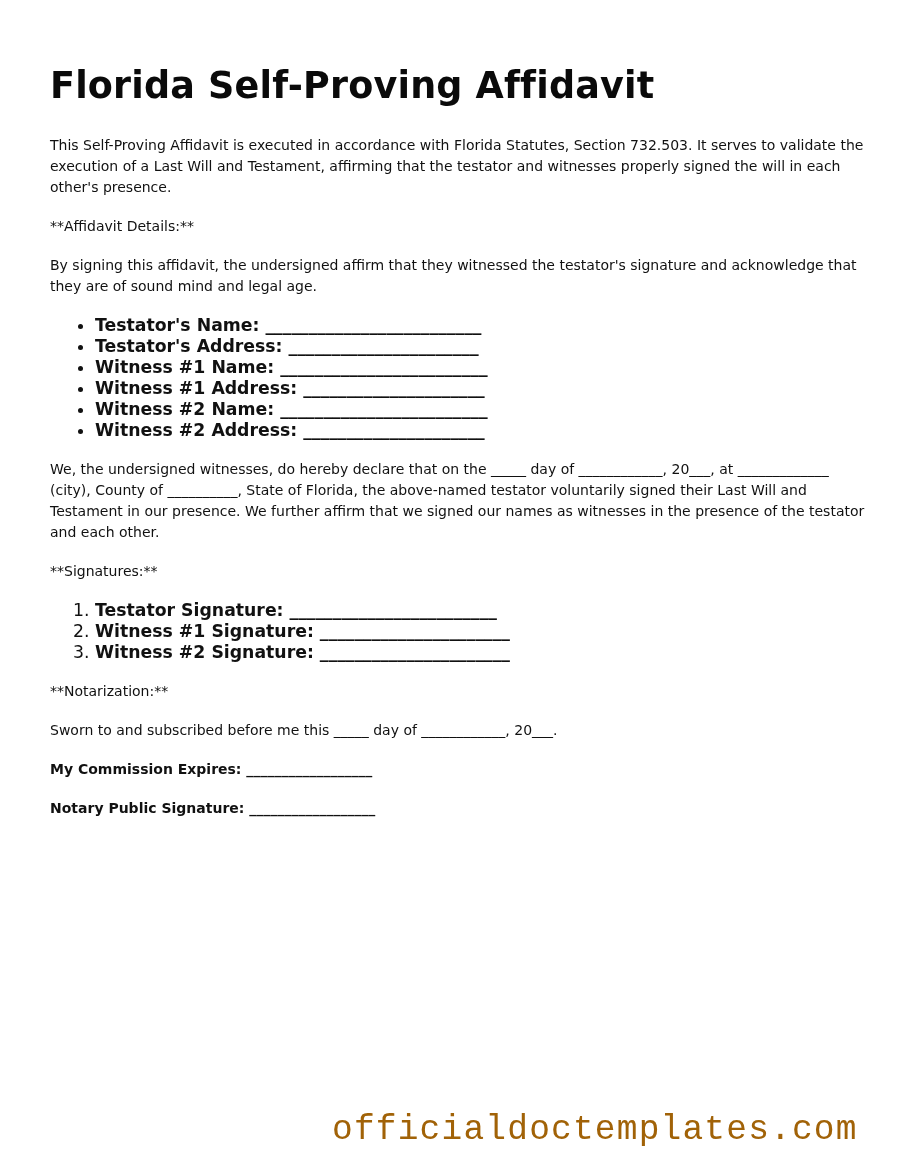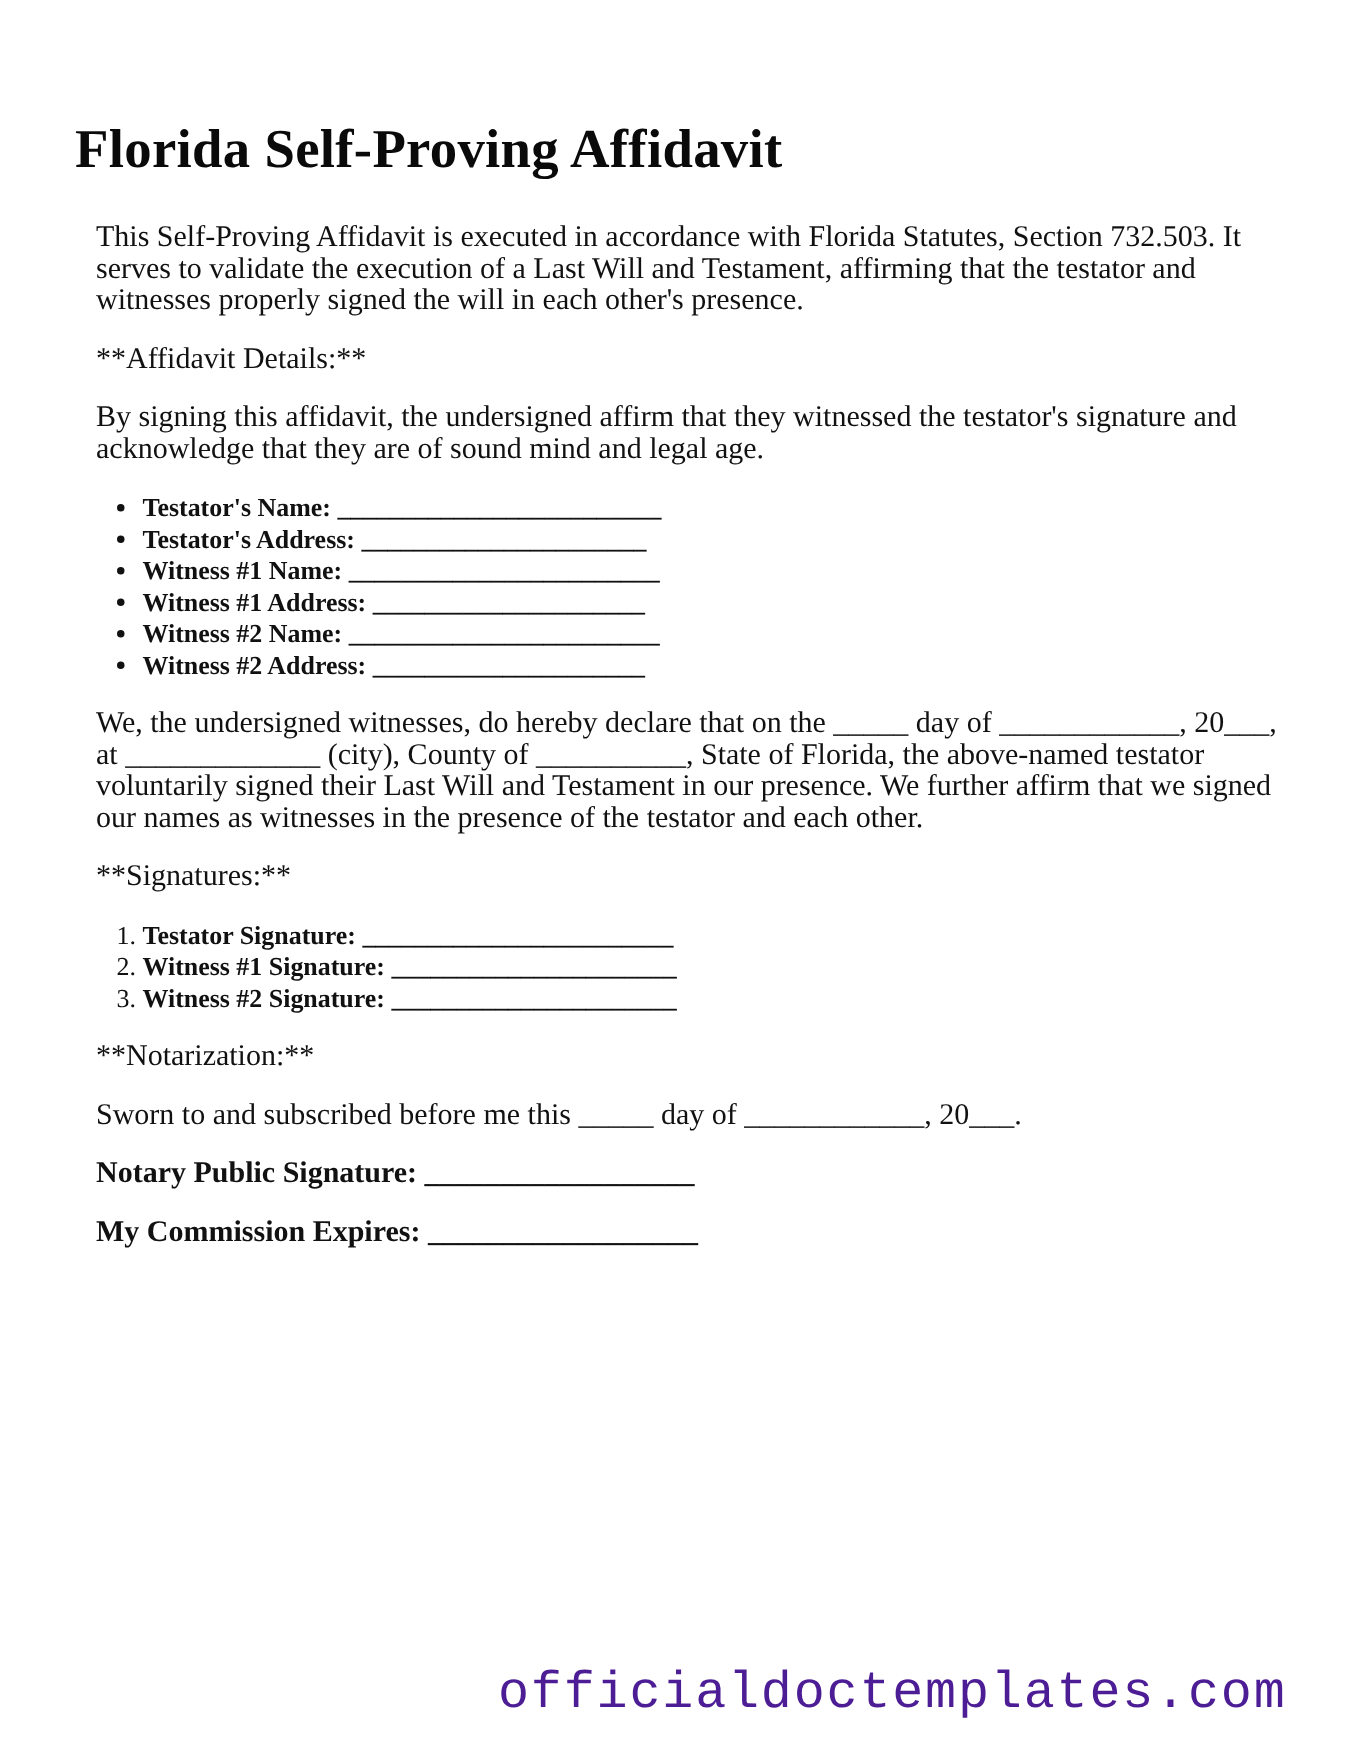--- a/index.html
+++ b/index.html
@@ -1,26 +1,26 @@
 <!DOCTYPE html>
 <html><head>
 <meta charset="utf-8">
 <style>
   html, body { margin: 0; padding: 0; background: #ffffff; }
   body { width: 908px; height: 1175px; position: relative; overflow: hidden;
          font-family: "DejaVu Sans", sans-serif; color: #111111; }
-  .page { position: absolute; left: 50px; top: 75px; width: 820px; font-family: Liberation Serif, serif; }
+  .page { position: absolute; left: 50px; top: 62px; width: 820px; }
   h1 { font-size: 36.5px; font-weight: bold; margin: 0 0 25px 0; line-height: 48px; letter-spacing: 0.2px; color: #0a0a0a; }
-  p { font-size: 20px; line-height: 21px; margin: 0 0 18px 14px; }
+  p { font-size: 14px; line-height: 21px; margin: 0 0 18px 0; }
   ul, ol { margin: 0 0 18px 0; padding-left: 45px; font-size: 17.3px; line-height: 21px; }
   ul li, ol li { font-weight: bold; }
   ol li::marker { font-weight: normal; }
   .strong-line { font-weight: bold; }
   .watermark { position: absolute; left: 332px; top: 1110px; font-family: "Liberation Mono", monospace;
-               font-size: 34.5px; color: #4c1d95; letter-spacing: 1.2px; }
+               font-size: 34.5px; color: #a16207; letter-spacing: 1.2px; }
 </style>
 </head>
 <body>
 
 <div class="page">
   <h1>Florida Self-Proving Affidavit</h1>
 
   <p>This Self-Proving Affidavit is executed in accordance with Florida Statutes, Section 732.503. It serves to validate the execution of a Last Will and Testament, affirming that the testator and witnesses properly signed the will in each other's presence.</p>
   <p>**Affidavit Details:**</p>
 
@@ -38,17 +38,17 @@
 
   <p>**Signatures:**</p>
   <ol>
     <li><span>Testator Signature:</span> <span>________________________</span></li>
     <li><span>Witness #1 Signature:</span> <span>______________________</span></li>
     <li><span>Witness #2 Signature:</span> <span>______________________</span></li>
   </ol>
 
   <p>**Notarization:**</p>
   <p>Sworn to and subscribed before me this _____ day of ____________, 20___.</p>
+  <p class="strong-line"><span>My Commission Expires:</span> <span>__________________</span></p>
   <p class="strong-line"><span>Notary Public Signature:</span> <span>__________________</span></p>
-  <p class="strong-line"><span>My Commission Expires:</span> <span>__________________</span></p>
 </div>
 
 <div class="watermark">officialdoctemplates.com</div>
 
 </body></html>

